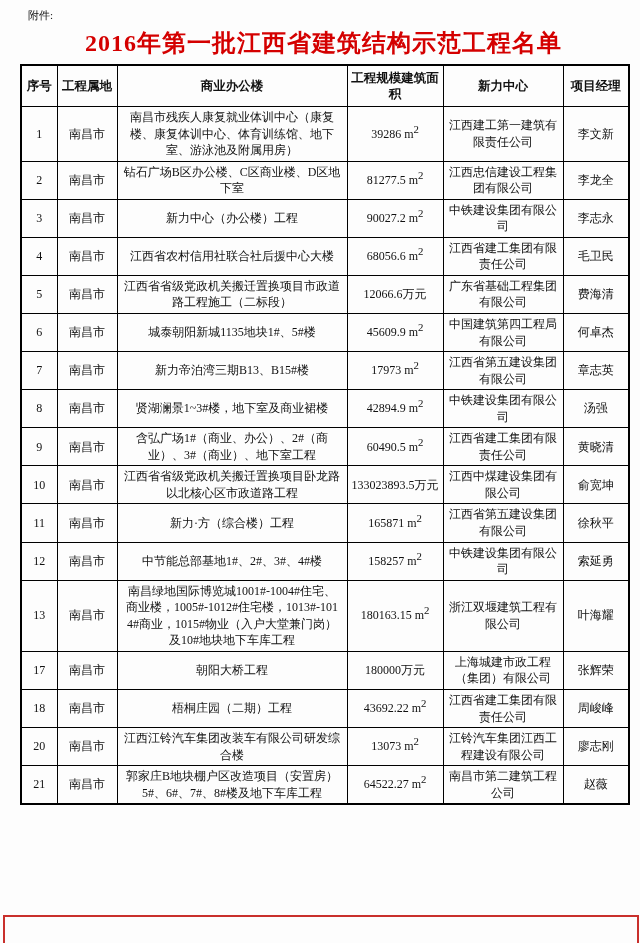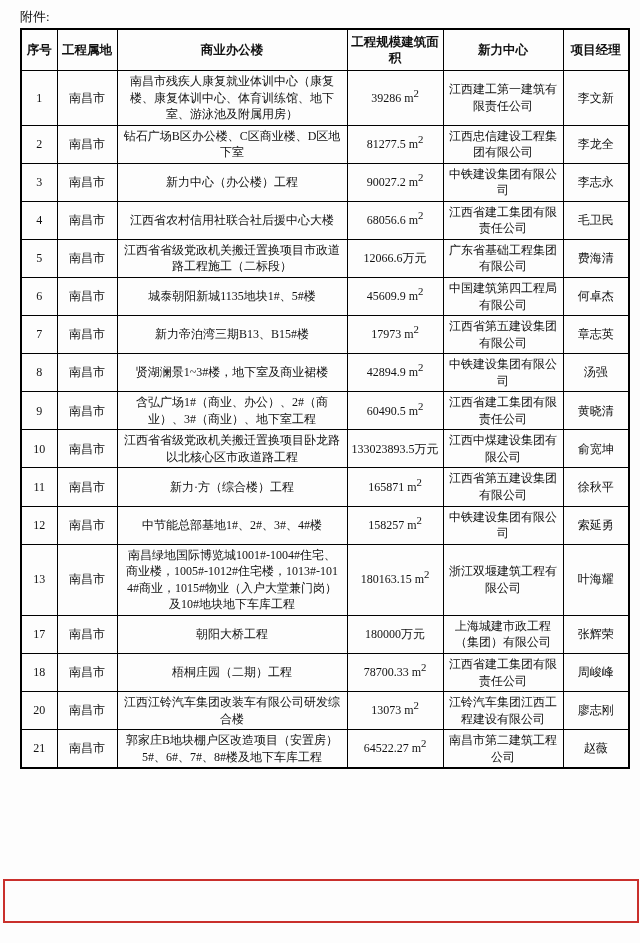--- a/index.html
+++ b/index.html
@@ -2,21 +2,21 @@
 <html><head>
 <meta charset="utf-8">
 <style>
   html,body{margin:0;padding:0;background:#ffffff;}
   .page{
     width:640px;min-height:943px;box-sizing:border-box;
     padding:6px 13px 10px 20px;background:#fdfdfd;color:#111;
     font-family:"Liberation Serif","DejaVu Serif",serif;
     position:relative;overflow:hidden;
   }
-  .attachment-label{font-size:13px;margin:2px 0 2px 0;}
+  .attachment-label{font-size:11px;margin:2px 0 2px 8px;}
   .doc-title{
     margin:4px 0 5px 0;text-align:center;
     font-size:24px;font-weight:700;letter-spacing:1px;
     font-family:"Liberation Serif","DejaVu Serif",serif;
   }
   .table-wrap{position:relative;width:608px;}
   table.project-table{
     border-collapse:collapse;table-layout:fixed;width:608px;
     border:2px solid #000;
   }
@@ -35,20 +35,21 @@
     position:absolute;box-sizing:border-box;
     border:2px solid #c9302c;pointer-events:none;
   }
 </style>
 </head>
 <body>
 
 <div class="page">
   <div class="attachment-label">附件:</div>
 
+  <h1 class="doc-title" style="color: rgb(212, 0, 0);">2016年第一批江西省建筑结构示范工程名单</h1>
 
   <div class="table-wrap">
     <table class="project-table">
       <colgroup>
         <col style="width:36px">
           <col style="width:60px">
           <col style="width:230px">
         <col style="width:96px">
           <col style="width:120px">
           <col style="width:66px">
@@ -173,21 +174,21 @@
             <td class="cell-location">南昌市</td>
             <td class="cell-name">朝阳大桥工程</td>
             <td class="cell-scale"><span>180000</span><span>万元</span></td>
             <td class="cell-company">上海城建市政工程（集团）有限公司</td>
             <td class="cell-manager">张辉荣</td>
           </tr>
           <tr>
             <td class="cell-no">18</td>
             <td class="cell-location">南昌市</td>
             <td class="cell-name">梧桐庄园（二期）工程</td>
-            <td class="cell-scale"><span>78700.33</span> m<sup>2</sup></td>
+            <td class="cell-scale"><span>43692.22</span> m<sup>2</sup></td>
             <td class="cell-company">江西省建工集团有限责任公司</td>
             <td class="cell-manager">周峻峰</td>
           </tr>
           <tr>
             <td class="cell-no">20</td>
             <td class="cell-location">南昌市</td>
             <td class="cell-name">江西江铃汽车集团改装车有限公司研发综合楼</td>
             <td class="cell-scale"><span>13073</span> m<sup>2</sup></td>
             <td class="cell-company">江铃汽车集团江西工程建设有限公司</td>
             <td class="cell-manager">廖志刚</td>

